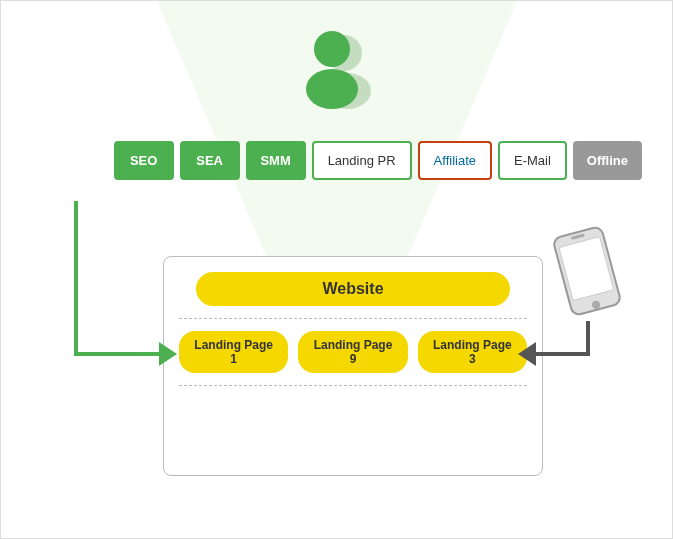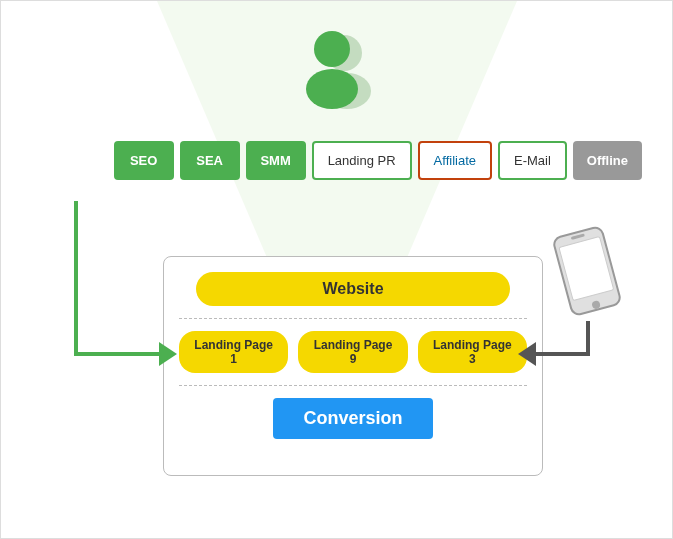--- a/index.html
+++ b/index.html
@@ -291,21 +291,20 @@
 
   <div class="main-box">
     <div class="website-bar">Website</div>
     <hr class="divider-dashed">
     <div class="landing-pages-row">
       <button class="landing-btn">Landing Page 1</button>
       <button class="landing-btn">Landing Page 9</button>
       <button class="landing-btn">Landing Page 3</button>
     </div>
     <hr class="divider-dashed2">
-    <button class="conversion-btn">Conversion</button>
   </div>
 
   <div class="phone-container">
     <svg class="phone-svg" viewBox="0 0 70 100" xmlns="http://www.w3.org/2000/svg">
 
       <g transform="rotate(-15, 35, 50)">
         <rect x="10" y="10" width="50" height="80" rx="8" ry="8" fill="#e0e0e0" stroke="#999" stroke-width="2"></rect>
         <rect x="14" y="20" width="42" height="55" rx="2" fill="#fff" stroke="#ccc" stroke-width="1"></rect>
         <circle cx="35" cy="85" r="4" fill="#aaa"></circle>
         <rect x="28" y="13" width="14" height="3" rx="2" fill="#aaa"></rect>

